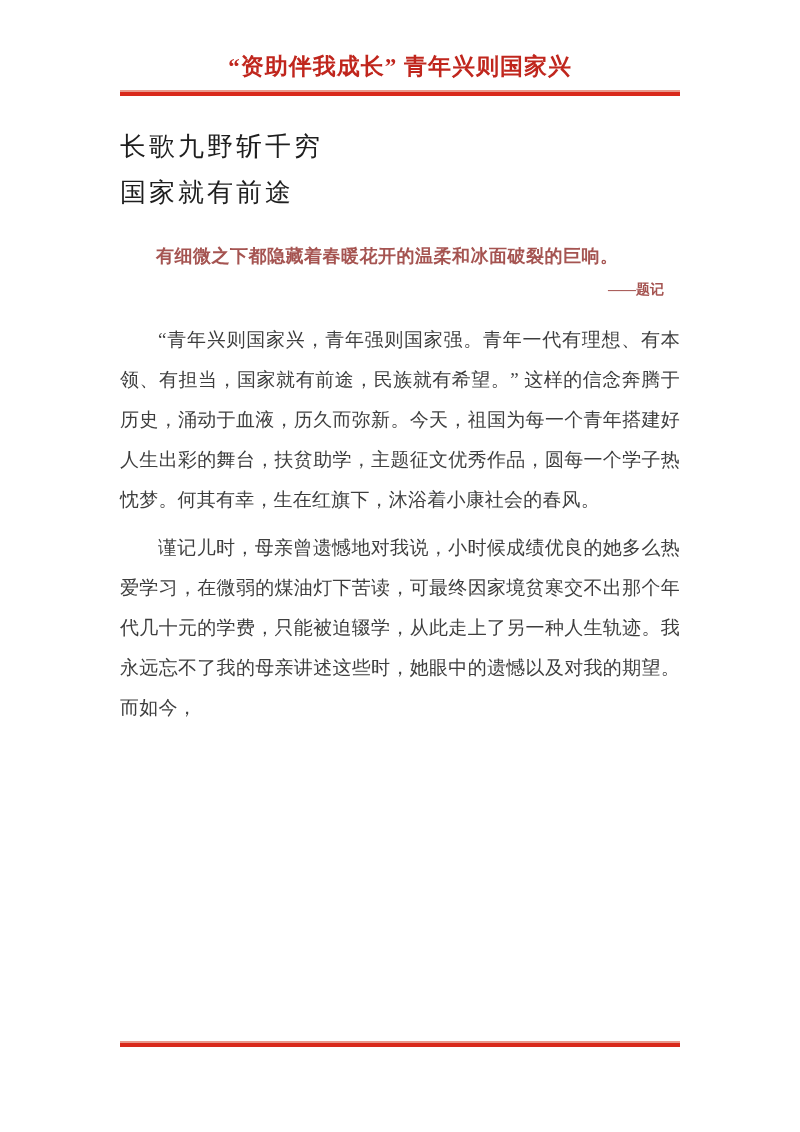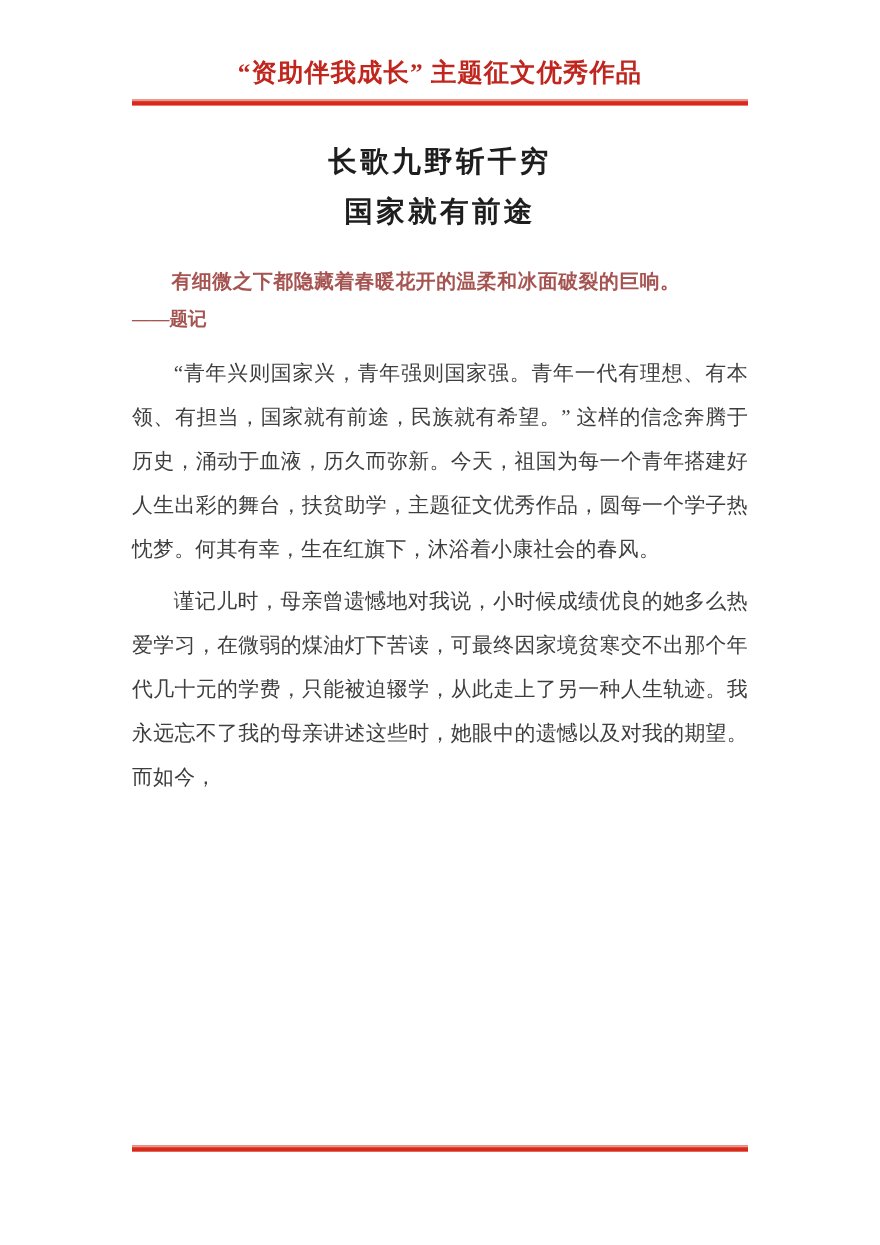--- a/index.html
+++ b/index.html
@@ -29,43 +29,43 @@
     white-space: nowrap;
   }
   .red-rule {
     height: 4px;
     background: #d9291b;
     border-top: 2px solid #e9998c;
     margin-top: 8px;
   }
   .essay-title {
     margin: 28px 0 0 0;
-    text-align: center;
+    text-align: left;
     font-size: 26px;
-    font-weight: bold;
+    font-weight: normal;
     color: #1e1e1e;
     line-height: 46px;
     letter-spacing: 3px;
   }
   .epigraph {
     margin-top: 24px;
     color: #a55451;
     font-weight: bold;
   }
   .epigraph-text {
     margin: 0;
     font-size: 18px;
     line-height: 32px;
     text-indent: 2em;
     letter-spacing: 0.5px;
   }
   .epigraph-attribution {
     margin: 4px 16px 0 0;
-    text-align: left;
-    font-size: 17px;
+    text-align: right;
+    font-size: 14px;
     line-height: 28px;
   }
   .essay-body {
     margin-top: 16px;
   }
   .body-para {
     margin: 0;
     font-size: 19px;
     line-height: 40px;
     color: #3e3e3e;
@@ -84,21 +84,21 @@
     top: 1041px;
     margin-top: 0;
   }
 </style>
 </head>
 <body>
 
 <div class="page">
 
   <header>
-    <h1 class="banner-title">“资助伴我成长” 主题征文优秀作品</h1>
+    <h1 class="banner-title">“资助伴我成长” 青年兴则国家兴</h1>
     <div class="red-rule"></div>
   </header>
 
   <main class="essay">
 
     <h2 class="essay-title">
       <span>长歌九野斩千穷</span><br>
       <span>国家就有前途</span>
     </h2>
 

